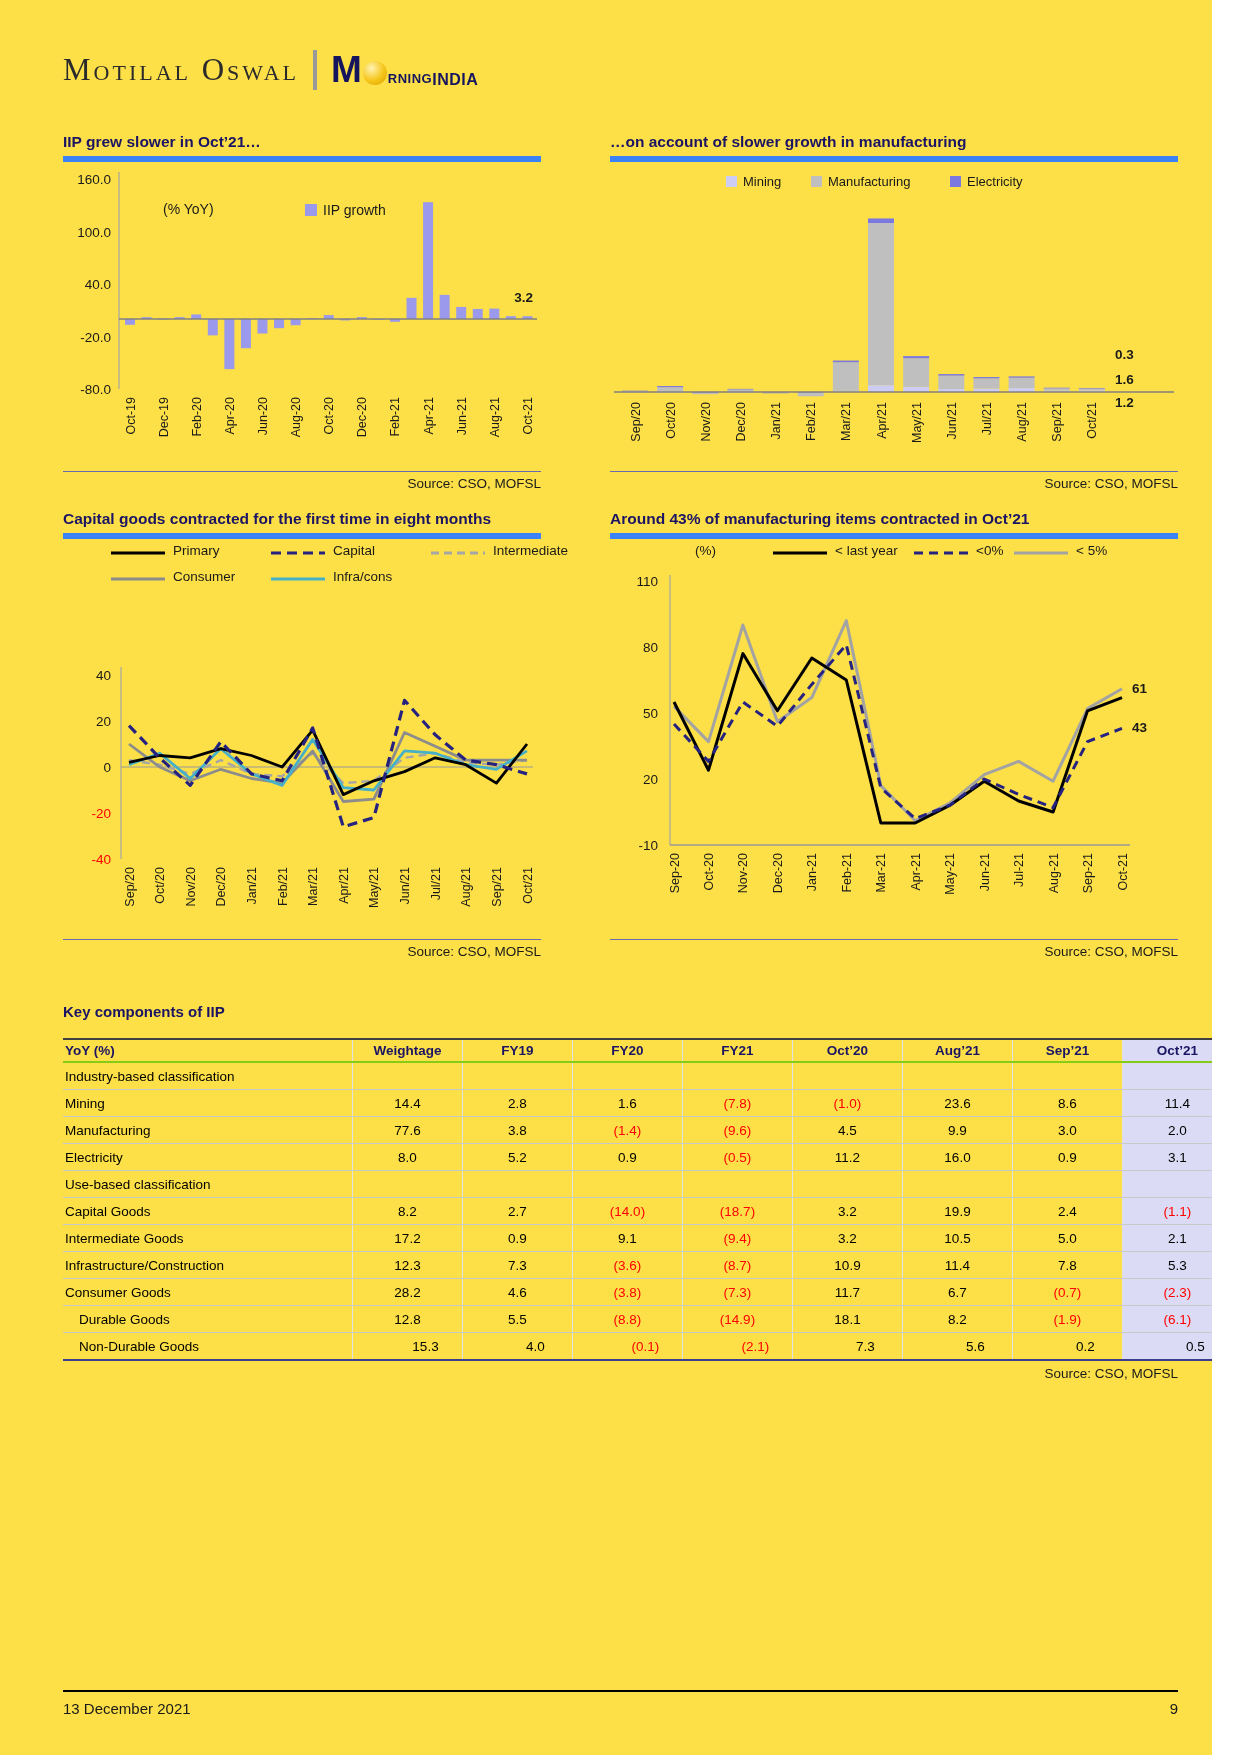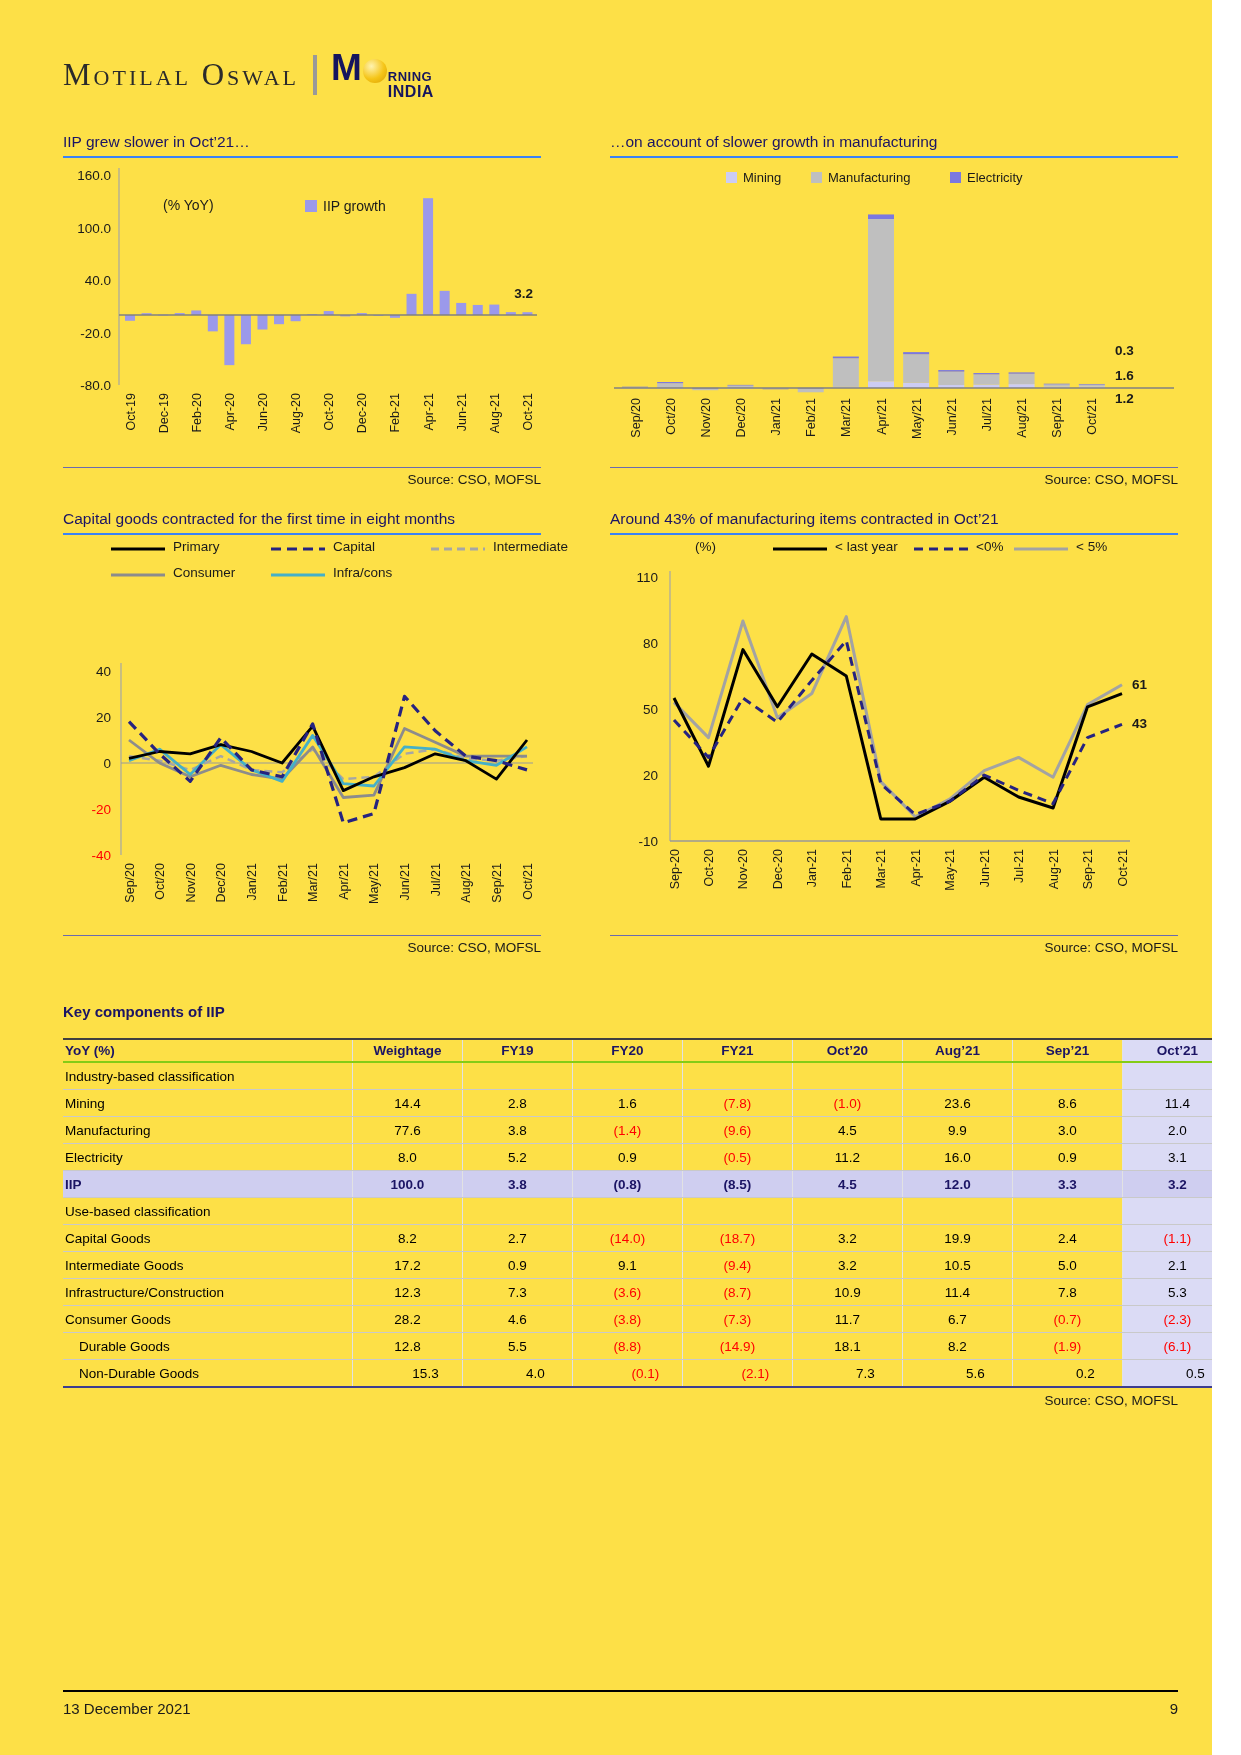--- a/index.html
+++ b/index.html
@@ -7,27 +7,27 @@
         font-family:"Liberation Sans",sans-serif;color:#1a1a1a;overflow:hidden;}
   
   .hdr{position:absolute;left:63px;top:50px;display:flex;align-items:center;gap:14px;}
   .brand{font-family:"Liberation Serif",serif;font-variant:small-caps;font-size:31px;
          letter-spacing:3px;color:#2b2b2b;}
   .hdr-div{width:4px;height:40px;background:#999;}
   .logo{display:flex;align-items:flex-start;}
   .logo-m{font-size:37px;font-weight:bold;color:#15155e;line-height:0.95;}
   .logo-ball{width:24px;height:24px;border-radius:50%;margin:9px 1px 0 1px;
              background:radial-gradient(circle at 35% 30%,#fff3b0,#f5c518 55%,#d99e00);}
-  .logo-col{display:flex;flex-direction:column;line-height:1.05;margin-top:20px;}
+  .logo-col{display:flex;flex-direction:row;line-height:1.05;margin-top:20px;}
   .logo-rning{font-size:13px;font-weight:bold;color:#15155e;letter-spacing:.5px;}
   .logo-india{font-size:16px;font-weight:bold;color:#15155e;letter-spacing:.5px;}
   
   .panel{position:absolute;}
-  .chart-title{color:#1b1464;font-weight:normal;font-size:15.5px;padding-bottom:5px;
-               border-bottom:2px solid #3b82f6;}
+  .chart-title{color:#1b1464;font-weight:bold;font-size:15.5px;padding-bottom:5px;
+               border-bottom:6px solid #3b82f6;}
   .chart-box{position:relative;}
   .src-row{border-top:1.5px solid #6a6aae;text-align:right;font-size:13.5px;
            padding-top:4px;color:#1a1a1a;}
   svg text{font-family:"Liberation Sans",sans-serif;}
   .lg-label{position:absolute;font-size:13.5px;color:#1a1a1a;white-space:nowrap;}
   
   .tbl-block{position:absolute;left:63px;top:1003px;width:1115px;}
   .tbl-title{color:#1b1464;font-weight:bold;font-size:15px;margin-bottom:18px;}
   table{border-collapse:collapse;width:1115px;font-size:13.5px;table-layout:fixed;}
   th{color:#1b1464;font-weight:bold;border-top:2px solid #404040;border-bottom:2px solid #84cc16;
@@ -348,31 +348,20 @@
             <td>Electricity</td>
             <td>8.0</td>
             <td>5.2</td>
             <td>0.9</td>
             <td class="neg">(0.5)</td>
             <td>11.2</td>
             <td>16.0</td>
             <td>0.9</td>
             <td class="hl">3.1</td>
           </tr>
-          <tr class="total-row">
-            <td>IIP</td>
-            <td>100.0</td>
-            <td>3.8</td>
-            <td>(0.8)</td>
-            <td>(8.5)</td>
-            <td>4.5</td>
-            <td>12.0</td>
-            <td>3.3</td>
-            <td class="hl">3.2</td>
-          </tr>
           <tr>
             <td>Use-based classification</td>
             <td></td>
             <td></td>
             <td></td>
             <td></td>
             <td></td>
             <td></td>
             <td></td>
             <td class="hl"></td>

